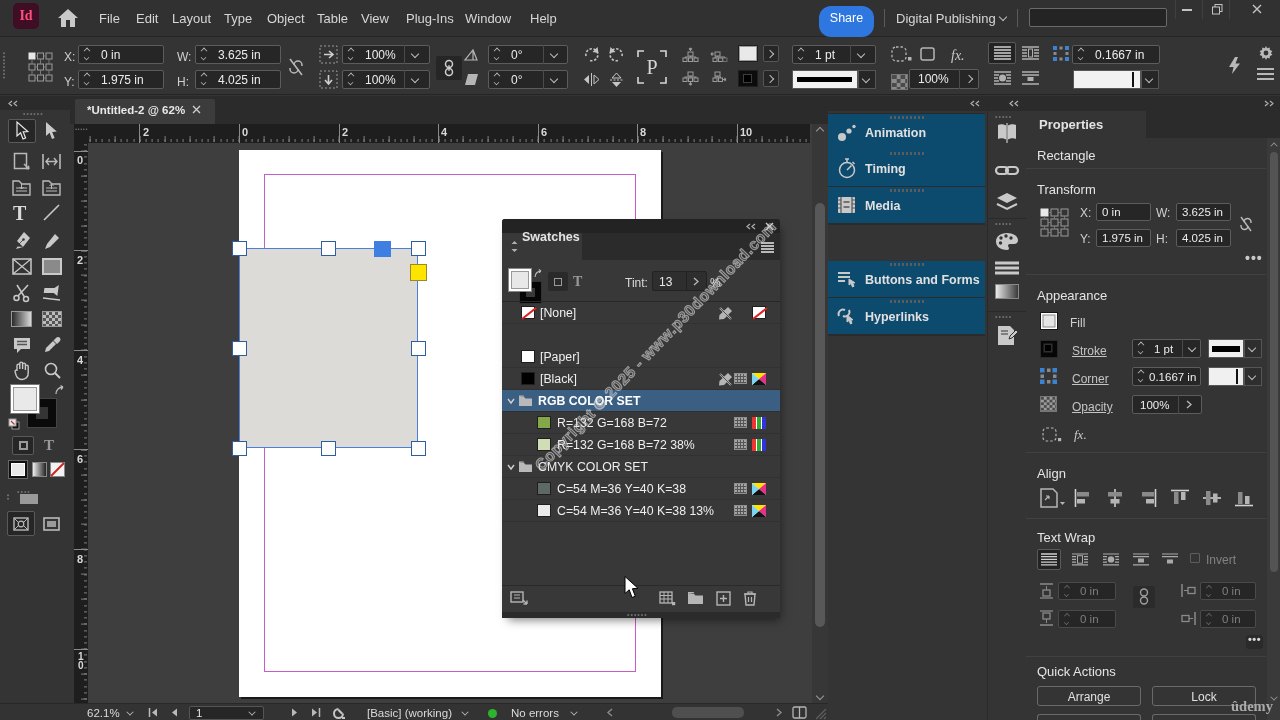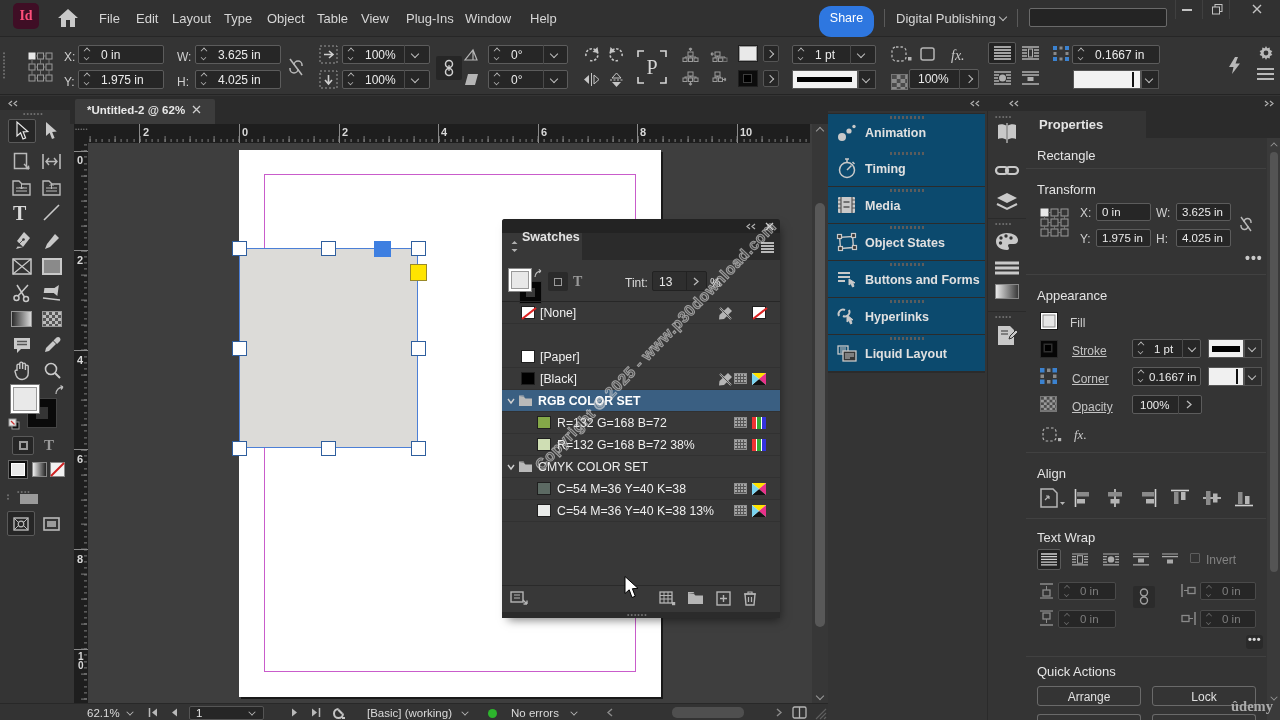--- a/index.html
+++ b/index.html
@@ -589,58 +589,35 @@
   <div class="drow" style="top:91px">
     <div class="dgrip"></div>
     <svg style="left:9px;top:9px" width="19" height="18" viewBox="0 0 19 18">
           <rect x="1" y="1" width="17" height="16" fill="#c9c9c9" rx="1"></rect>
           <path d="M4 1 V17 M15 1 V17" stroke="#555" stroke-width="1.2"></path>
           <path d="M1 4 H4 M1 8 H4 M1 12 H4 M15 4 H18 M15 8 H18 M15 12 H18" stroke="#555"></path>
           <path d="M6.5 6 H12.5 M6.5 11 H12.5" stroke="#555" stroke-width="1.6"></path>
         </svg>
     <div class="dlabel">Media</div>
   </div>
-  <div class="drow" style="top:128px">
-    <div class="dgrip"></div>
-    <svg style="left:9px;top:9px" width="20" height="19" viewBox="0 0 20 19">
-          <rect x="3" y="4" width="13" height="11" fill="none" stroke="#c9c9c9" stroke-width="1.4" transform="rotate(-4 9 9)"></rect>
-          <g fill="#343434" stroke="#c9c9c9" stroke-width="1.2">
-            <rect x="0.5" y="1.5" width="4" height="4"></rect>
-            <rect x="14.5" y="0.5" width="4" height="4"></rect>
-            <rect x="1.5" y="13.5" width="4" height="4"></rect>
-            <rect x="15.5" y="12.5" width="4" height="4"></rect>
-          </g>
-        </svg>
-    <div class="dlabel">Object States</div>
-  </div>
   <div class="drow" style="top:165px">
     <div class="dgrip"></div>
     <svg style="left:9px;top:10px" width="20" height="18" viewBox="0 0 20 18">
           <path d="M1 2 H13 M1 6 H13 M1 10 H8" stroke="#c9c9c9" stroke-width="2"></path>
           <path d="M12 8 V14 L14 12.5 L15.5 16 L17 15.3 L15.8 12 L18 11.8 Z" fill="#c9c9c9" stroke="#c9c9c9"></path>
         </svg>
     <div class="dlabel">Buttons and Forms</div>
   </div>
   <div class="drow" style="top:202px">
     <div class="dgrip"></div>
     <svg style="left:9px;top:9px" width="20" height="19" viewBox="0 0 20 19">
           <path d="M8 3 a4.5 4.5 0 0 0 -6 6 M6 9 a4.5 4.5 0 0 0 6 -6" fill="none" stroke="#c9c9c9" stroke-width="2"></path>
           <path d="M10 8 V15 L12 13.5 L13.5 17 L15 16.3 L13.8 13 L16 12.8 Z" fill="#c9c9c9" stroke="#c9c9c9"></path>
         </svg>
     <div class="dlabel">Hyperlinks</div>
-  </div>
-  <div class="drow" style="top:239px">
-    <div class="dgrip"></div>
-    <svg style="left:9px;top:10px" width="20" height="17" viewBox="0 0 20 17">
-          <rect x="1" y="1" width="10" height="8" fill="none" stroke="#c9c9c9" stroke-width="1.3"></rect>
-          <path d="M3 3 H9 M3 5 H9 M3 7 H6" stroke="#c9c9c9"></path>
-          <rect x="6" y="6" width="13" height="10" fill="#373737" stroke="#c9c9c9" stroke-width="1.3"></rect>
-          <path d="M8 9 H17 M8 11 H17 M8 13 H13" stroke="#c9c9c9"></path>
-        </svg>
-    <div class="dlabel">Liquid Layout</div>
   </div>
 
   <div class="a" style="left:159px;top:15px;width:39px;height:609px;background:#343434;border-left:1px solid #2a2a2a"></div>
   <div class="dots" style="left:167px;top:17px">•••••</div>
   <svg style="left:168px;top:27px" width="22" height="20" viewBox="0 0 22 20">
         <path d="M11 3 C8 1 4 1 2 2 V16 C4 15 8 15 11 17 C14 15 18 15 20 16 V2 C18 1 14 1 11 3 Z" fill="#c9c9c9"></path>
         <path d="M11 3 V17" stroke="#343434" stroke-width="1.5"></path>
         <path d="M11 0 V20" stroke="#c9c9c9" stroke-width="1.2"></path>
       </svg>
   <svg style="left:167px;top:68px" width="24" height="13" viewBox="0 0 24 13">

